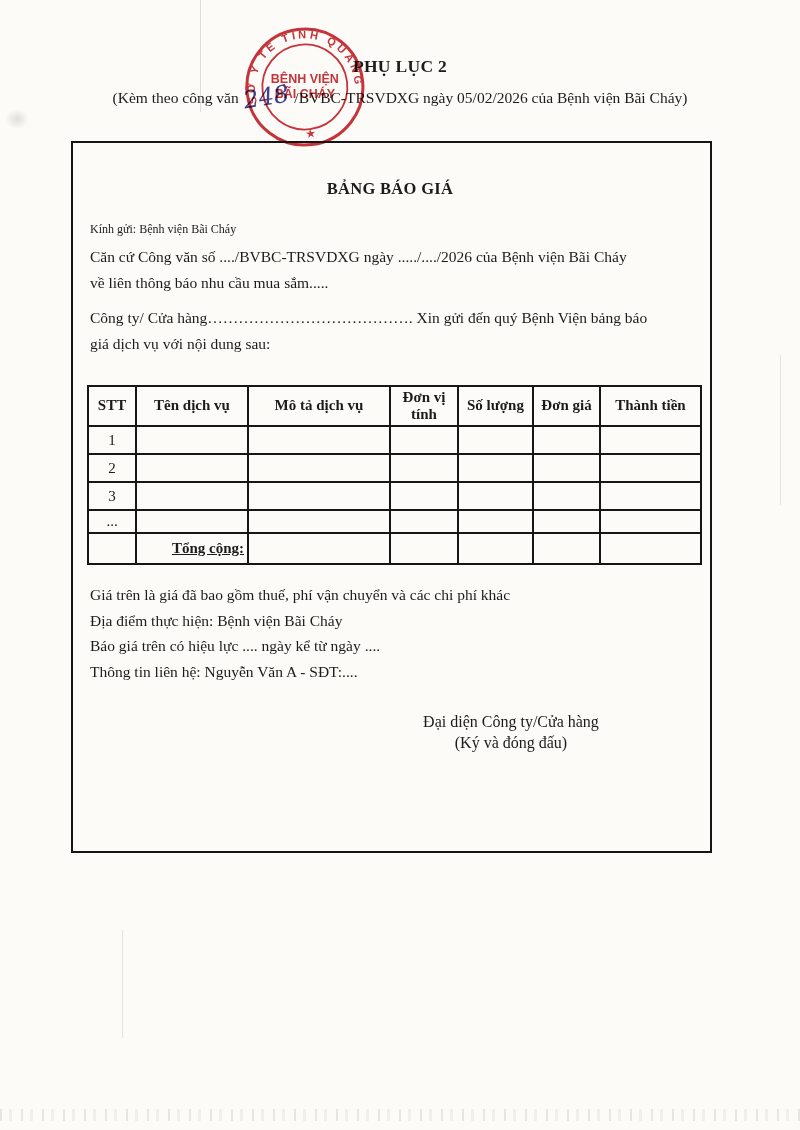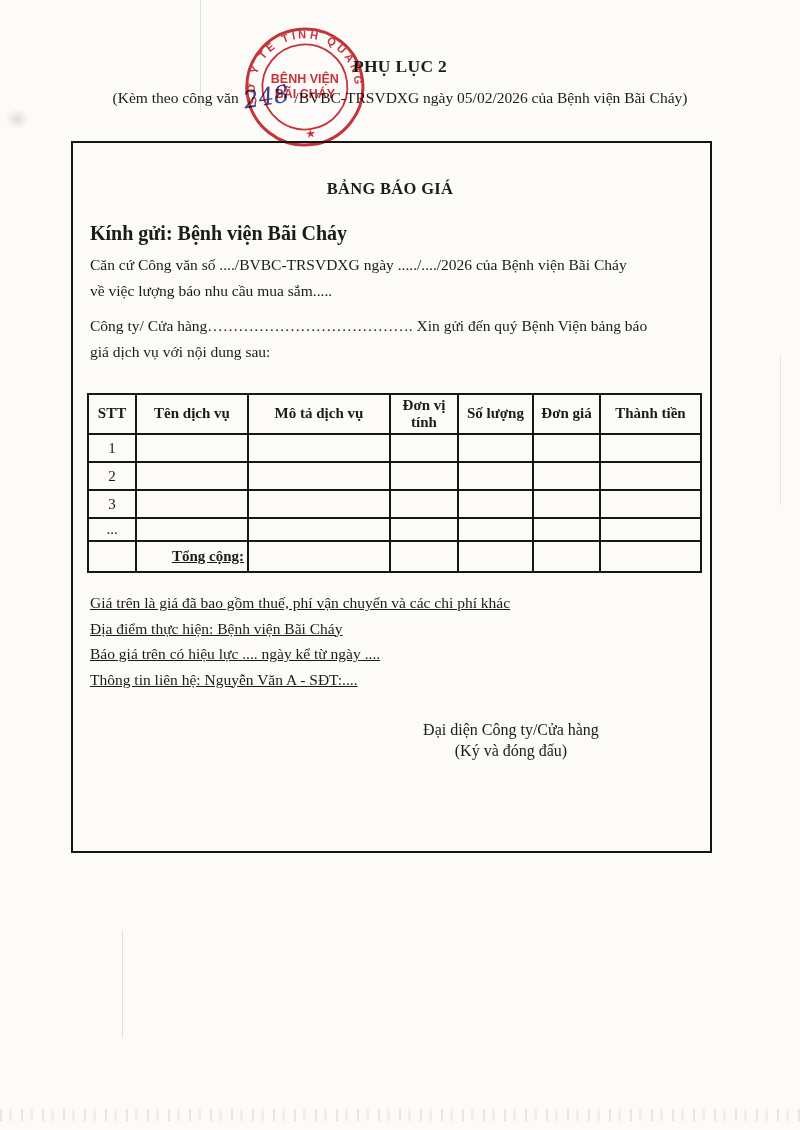--- a/index.html
+++ b/index.html
@@ -53,41 +53,41 @@
 
   
   .main-box {
     position: absolute; left: 71px; top: 141px; width: 641px; height: 712px;
     border: 2.5px solid #151515;
     padding: 12px 20px 0 17px;
     background: transparent;
   }
   .company-block { font-weight: bold; font-size: 16px; line-height: 23px; }
   .quote-title { text-align: center; font-weight: bold; font-size: 16.5px; margin-top: 24px; letter-spacing: .3px; }
-  .recipient { font-weight: bold; font-size: 20px; margin-top: 23px; }
+  .recipient { font-weight: normal; font-size: 12px; margin-top: 23px; }
   .para { font-size: 15.5px; line-height: 26px; margin-top: 7px; }
   .para.second { margin-top: 9px; }
 
   
   table.quote-table {
     border-collapse: collapse; margin-top: 28px; margin-left: -3px;
     width: 613px; table-layout: fixed;
   }
   table.quote-table th, table.quote-table td {
     border: 2px solid #161616; font-size: 15px; text-align: center;
     padding: 1px 3px; overflow: hidden;
   }
   table.quote-table th { font-weight: bold; height: 40px; line-height: 1.15; }
   table.quote-table td { height: 28px; font-size: 15px; }
   tr.row-dots td { height: 23px; }
   tr.row-total td { height: 31px; text-align: right; }
   td.total-label { text-align: left; font-weight: bold; text-decoration: underline; padding-left: 6px; font-size: 15.5px; }
 
   
-  .notes { margin-top: 17px; font-size: 15.5px; line-height: 25.5px; text-decoration: underline; }
+  .notes { margin-top: 17px; font-size: 15.5px; line-height: 25.5px; }
   .signature-block { margin-top: 29px; margin-left: auto; margin-right: 34px; width: 290px; text-align: center; }
   .signature-line1 { font-size: 16px; }
   .signature-line2 { font-size: 16px; margin-top: 3px; }
 </style>
 </head>
 <body>
 
 <div class="scan-page">
 
   <div class="artifact vline-a"></div>
@@ -122,21 +122,21 @@
 
   <div class="main-box">
 
 
     <div class="quote-title">BẢNG BÁO GIÁ</div>
 
     <div class="recipient">Kính gửi: Bệnh viện Bãi Cháy</div>
 
     <div class="para">
       <div>Căn cứ Công văn số  ..../BVBC-TRSVDXG ngày ...../..../2026 của Bệnh viện Bãi Cháy</div>
-      <div>về việc lượng báo nhu cầu mua sắm.....</div>
+      <div>về liên thông báo nhu cầu mua sắm.....</div>
     </div>
 
     <div class="para second">
       <div>Công ty/ Cửa hàng…………………………………. Xin gửi đến quý Bệnh Viện bảng báo</div>
       <div>giá dịch vụ với nội dung sau:</div>
     </div>
 
     <table class="quote-table">
       <colgroup>
         <col style="width:48px">

